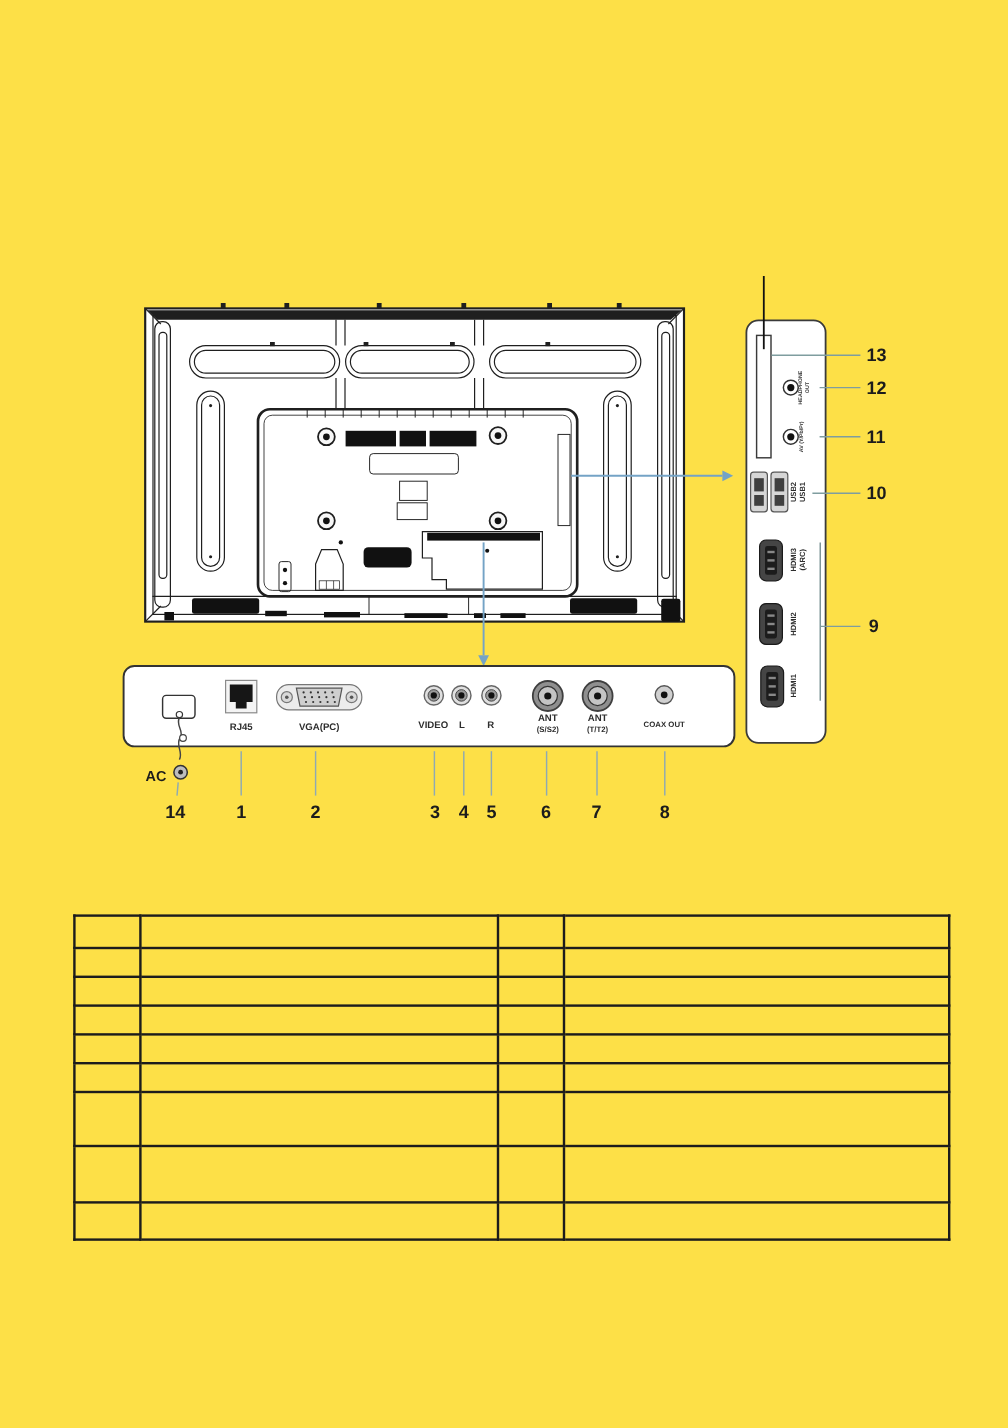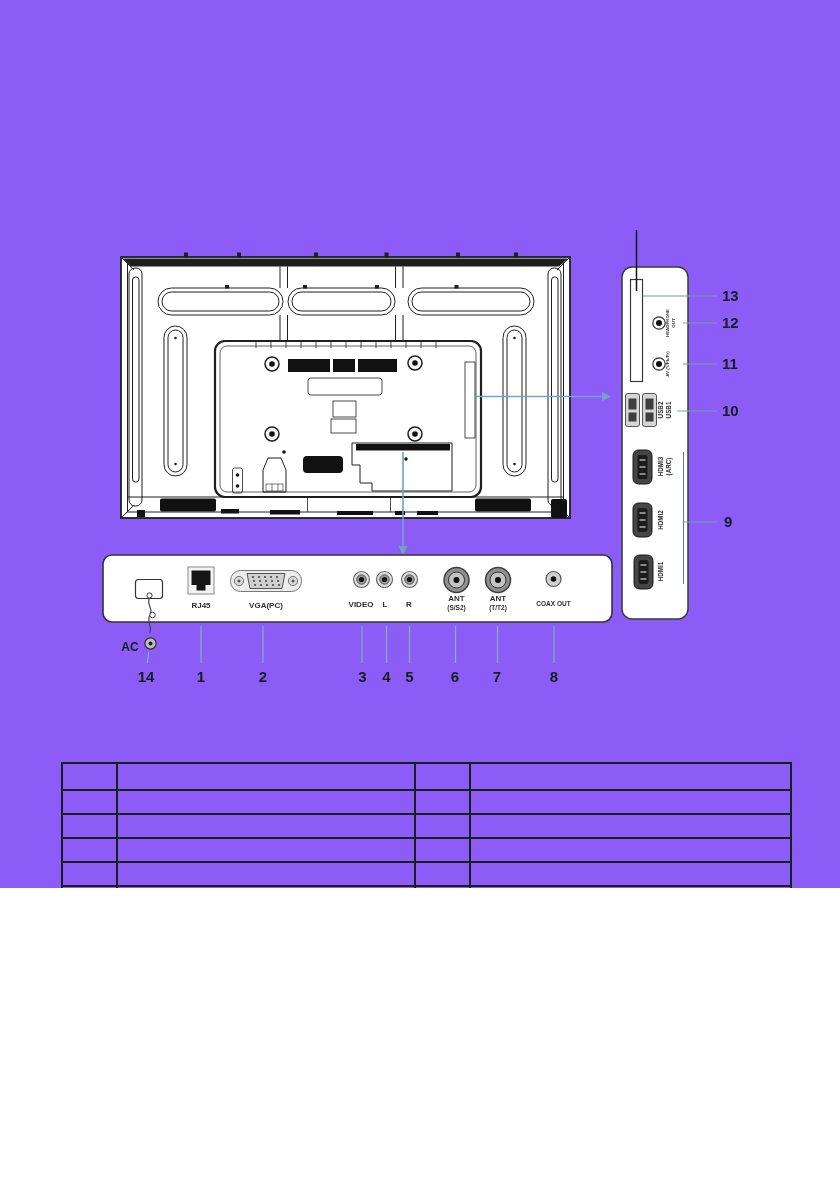--- a/index.html
+++ b/index.html
@@ -1,16 +1,16 @@
 <!DOCTYPE html>
 <html><head>
 <meta charset="utf-8">
 <style>
   html,body{margin:0;padding:0;background:#fff;}
-  .page{position:relative;width:840px;height:888px;background:#8b5cf6;overflow:hidden;
+  .page{position:relative;width:840px;height:1190px;background:#fde047;overflow:hidden;
         font-family:"Liberation Sans", sans-serif;}
   svg{position:absolute;left:0;top:0;font-family:"Liberation Sans", sans-serif;}
   .callout{font-weight:bold;font-size:15px;fill:#1c1c1c;}
   .portlbl{font-weight:bold;font-size:8px;fill:#2e2e2e;}
   .portlbl-sm{font-weight:bold;font-size:6.5px;fill:#2e2e2e;}
   .vlbl{font-weight:bold;font-size:6.3px;fill:#2e2e2e;}
   .vlbl-tiny{font-weight:bold;font-size:4.4px;fill:#3a3a3a;}
   .aclbl{font-weight:bold;font-size:12px;fill:#1c1c1c;}
   table.desc{position:absolute;left:61px;top:762px;width:729px;border-collapse:collapse;table-layout:fixed;}
   table.desc td{border:2px solid #1c1c1c;padding:0;}

